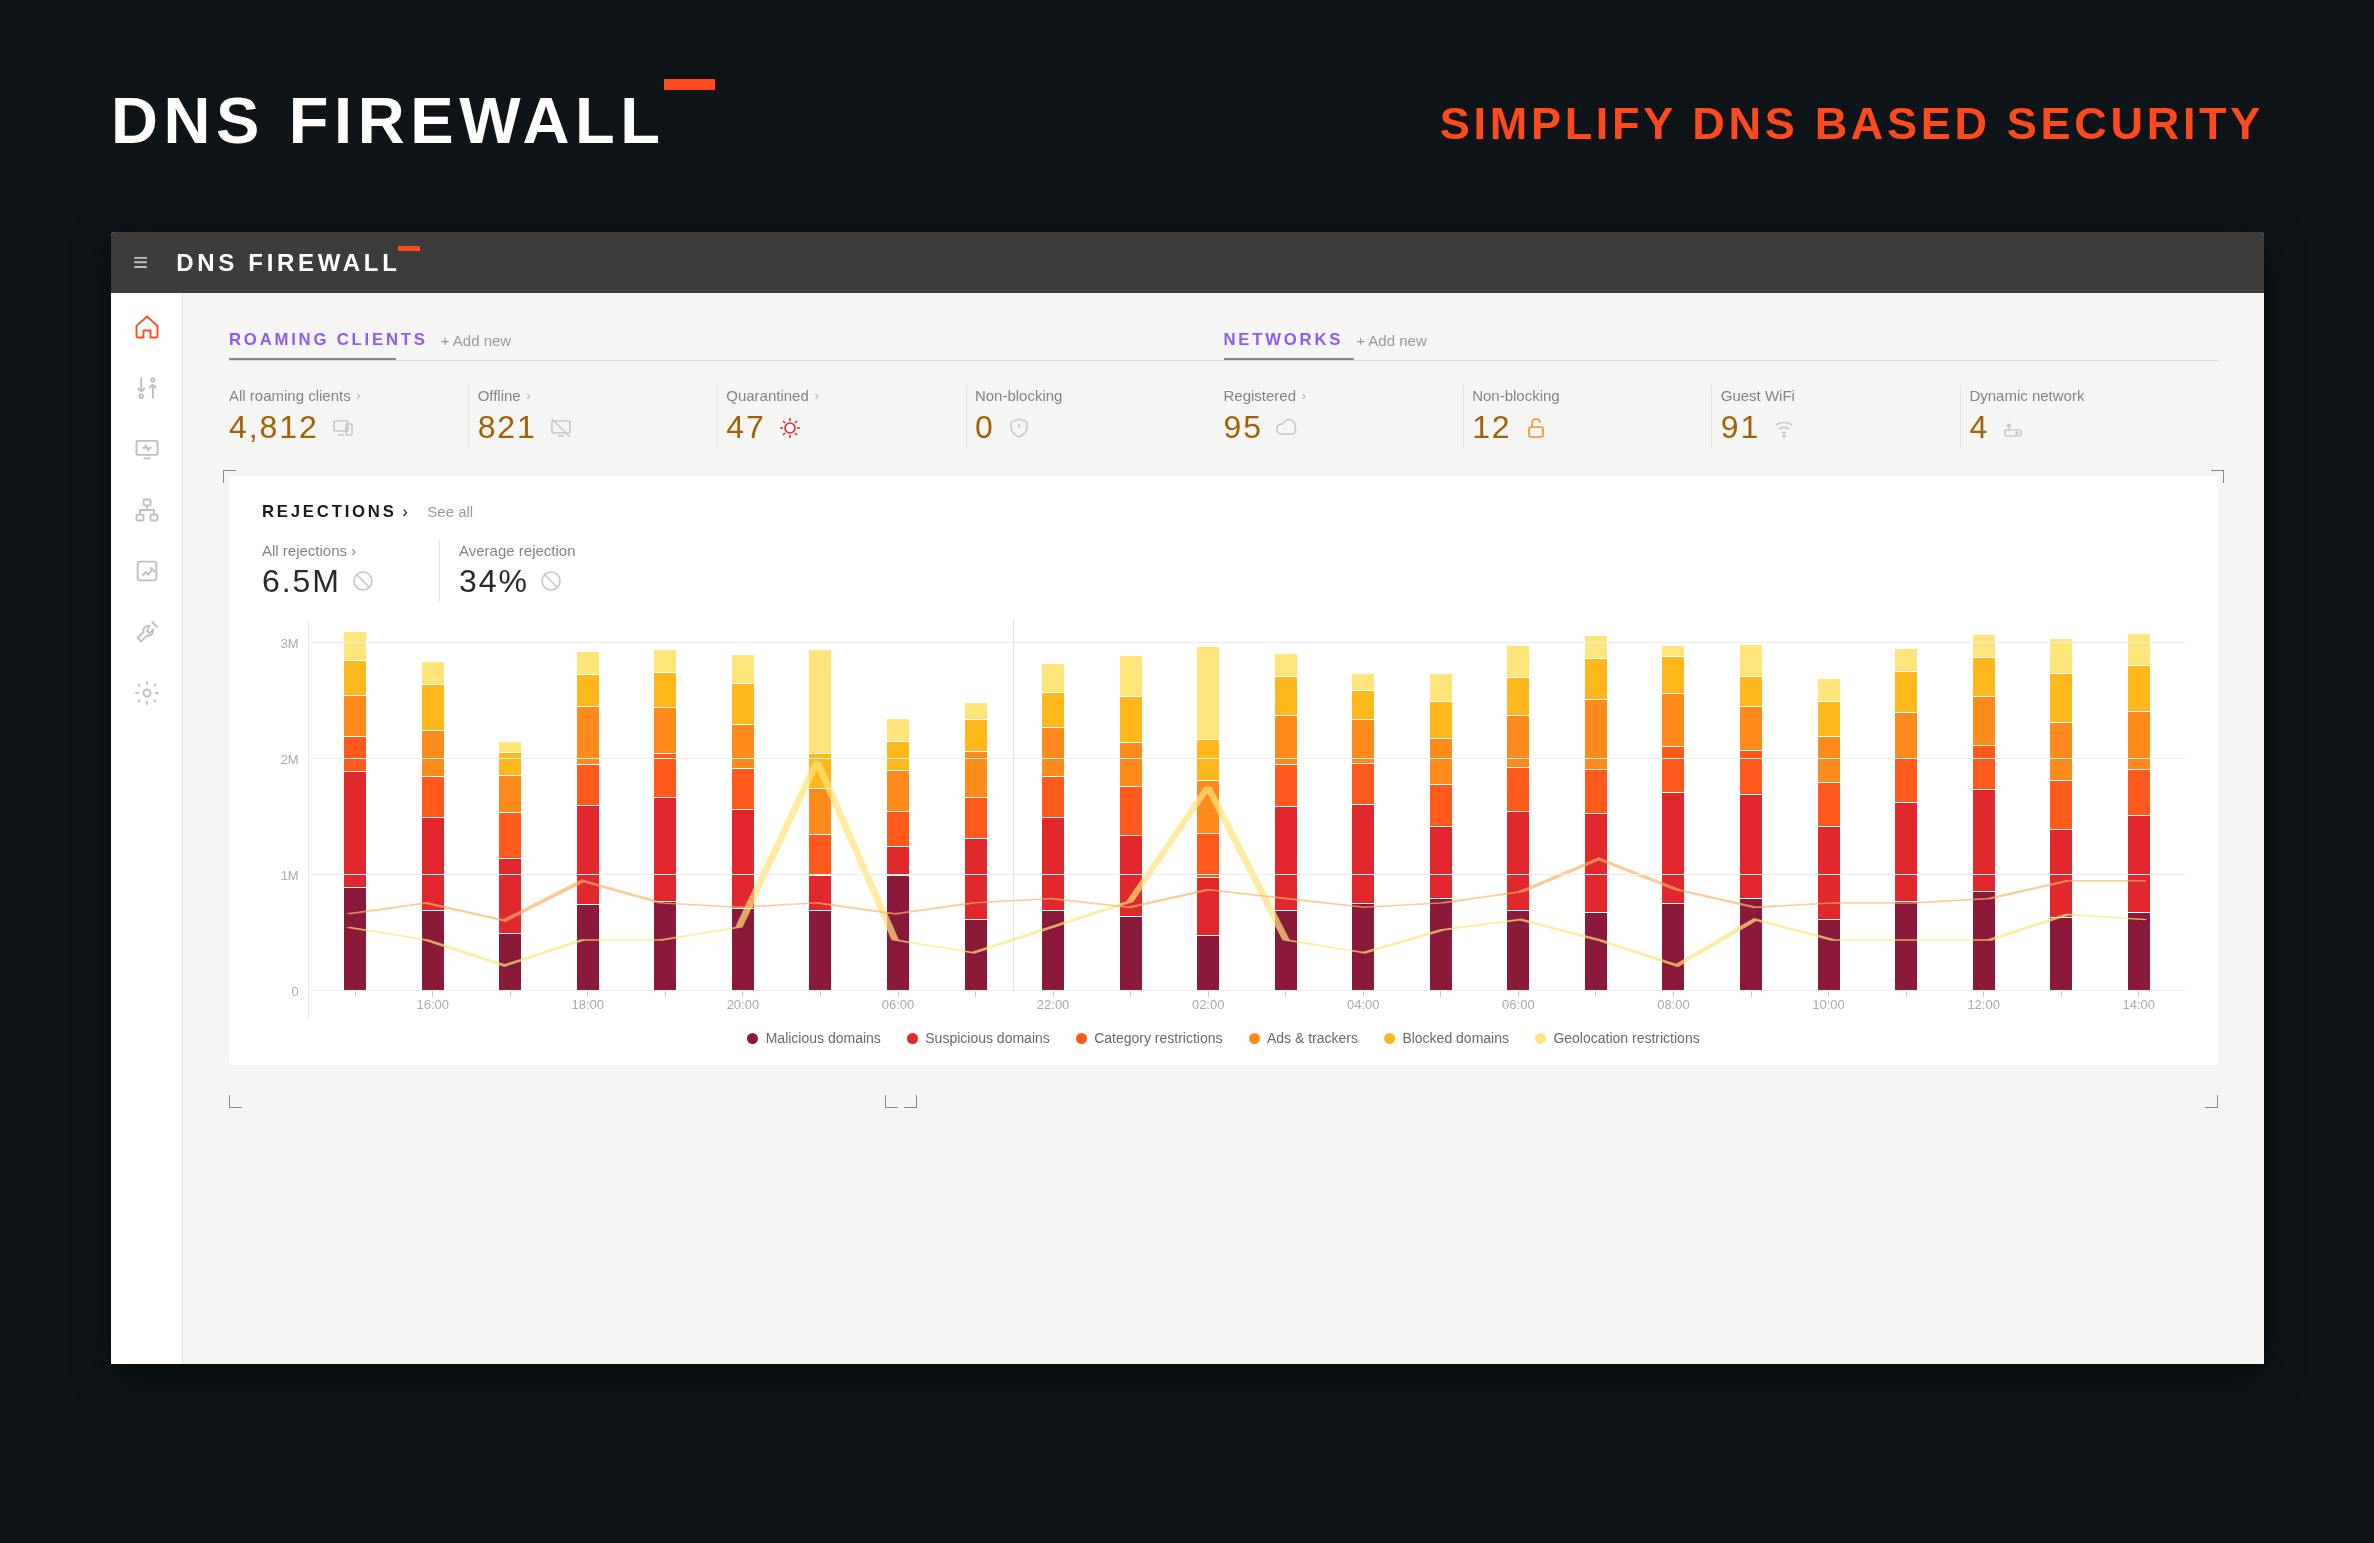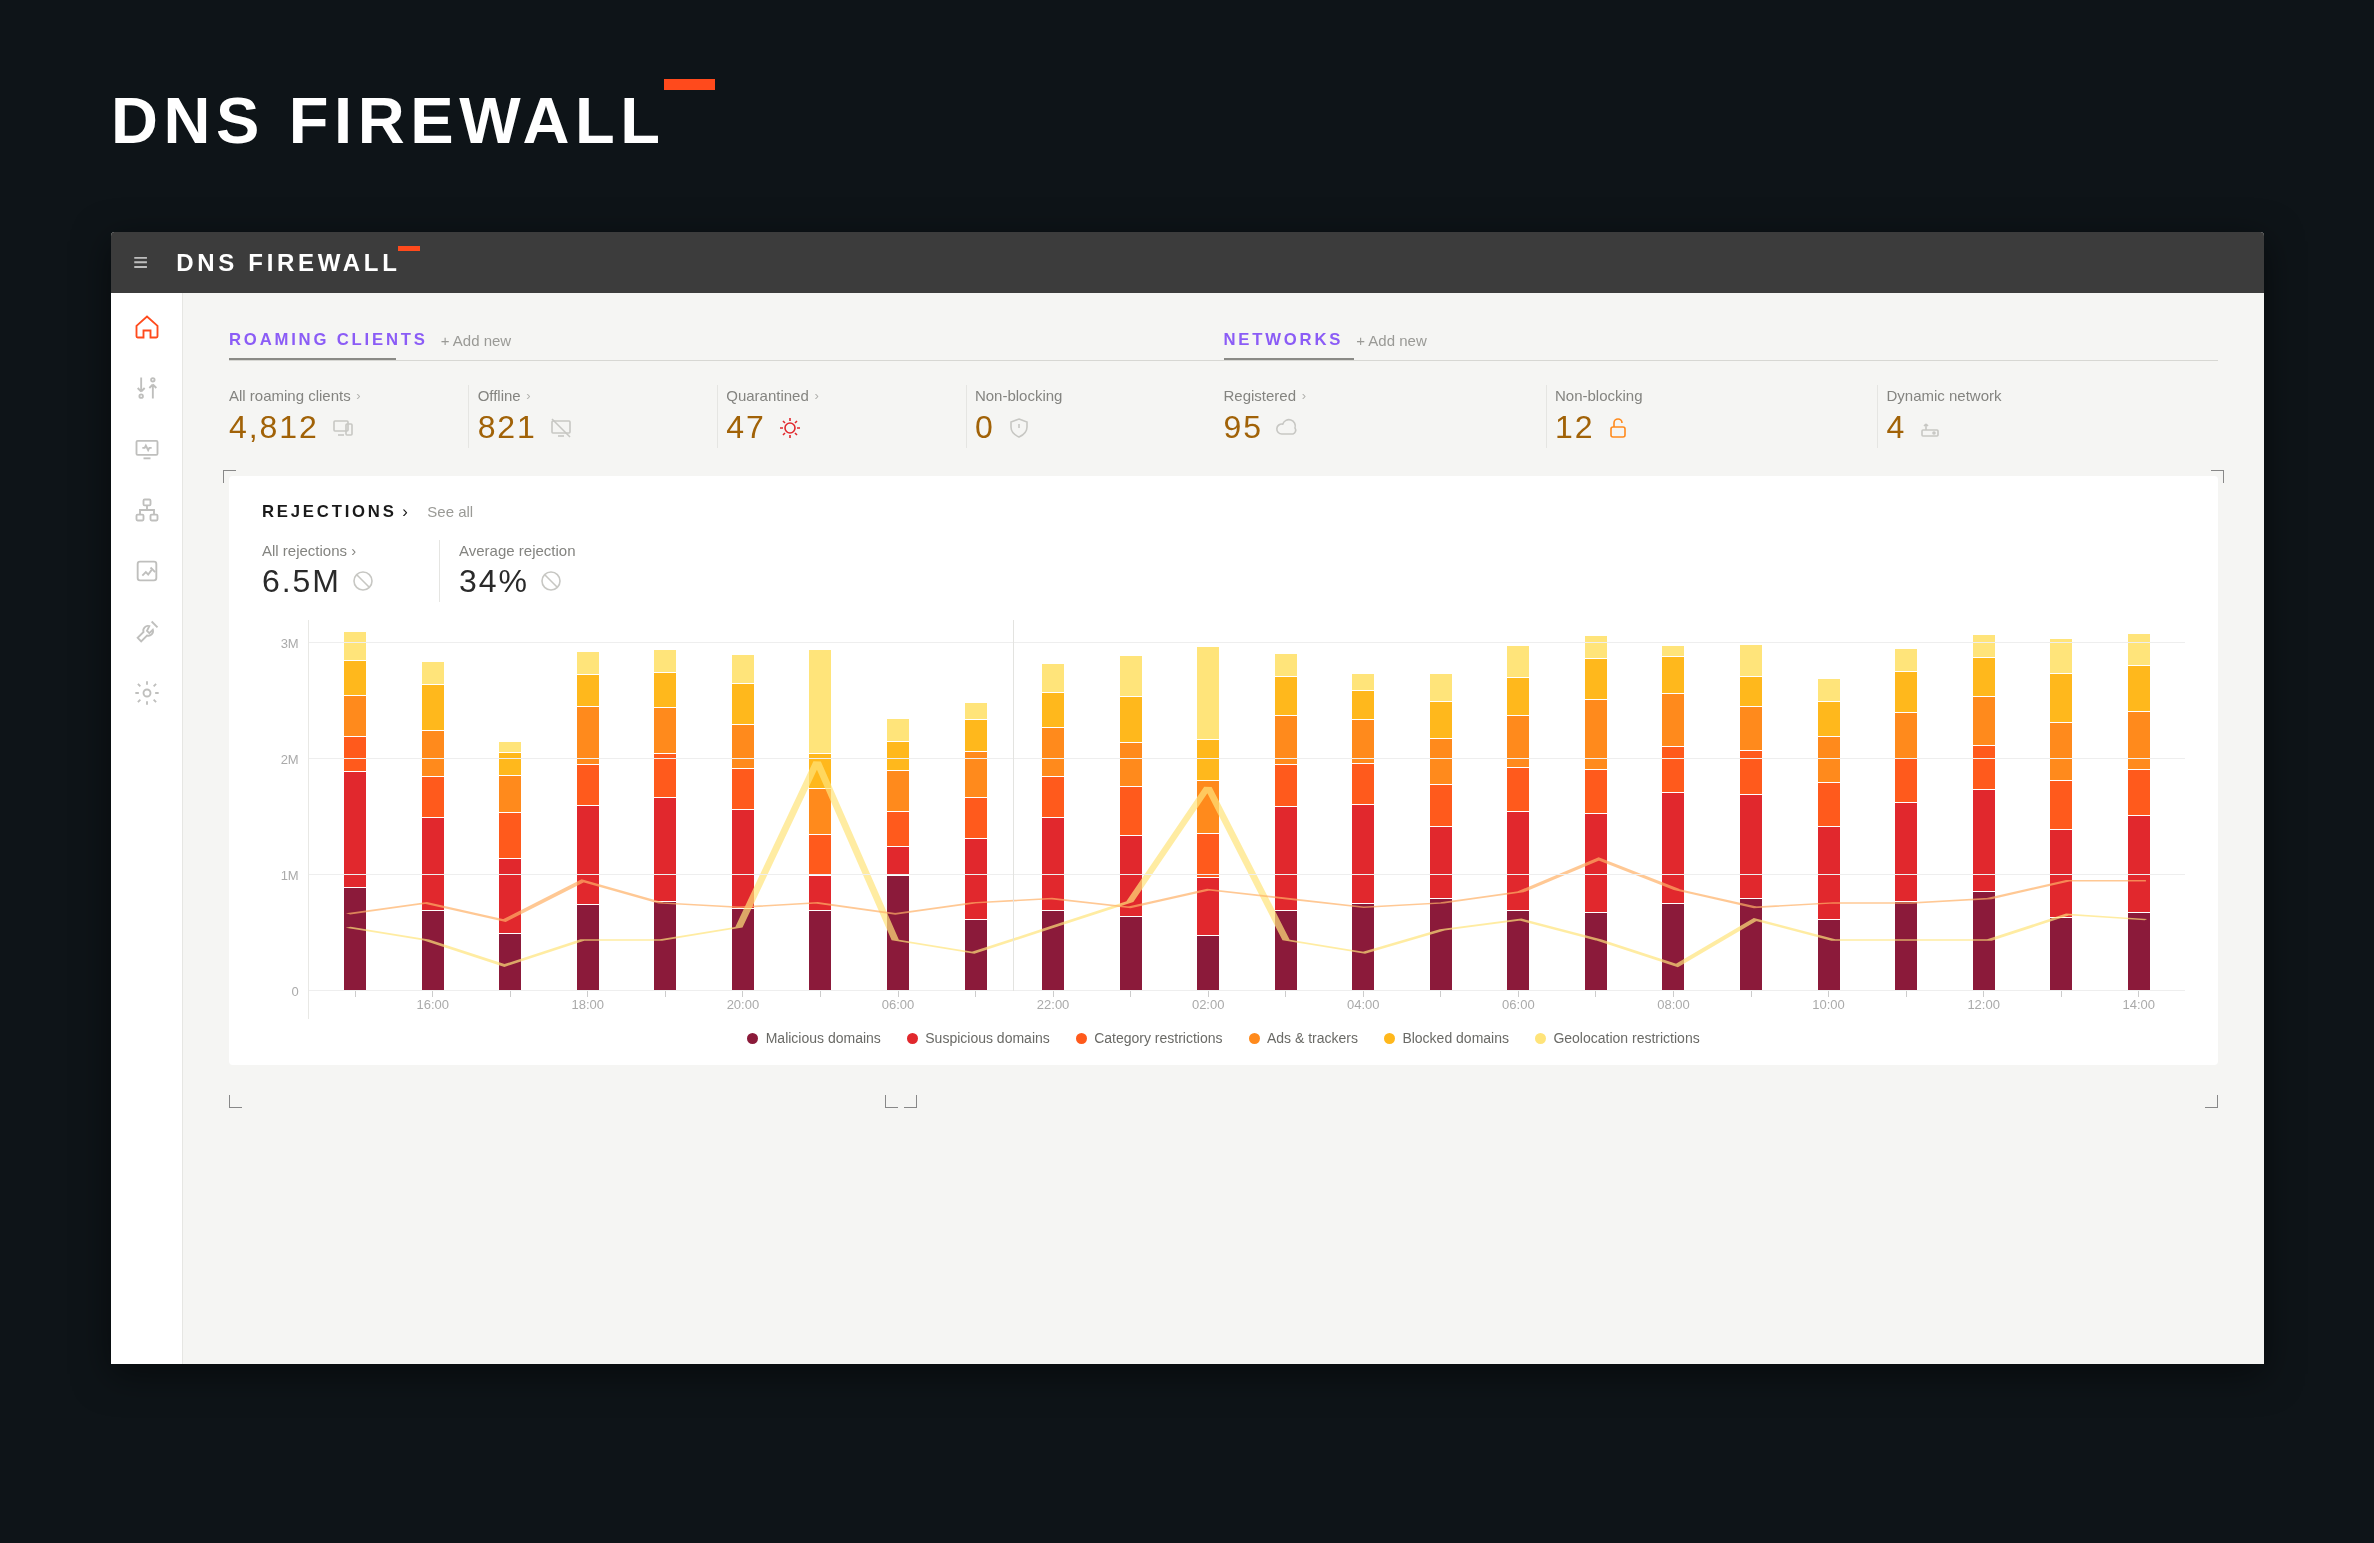--- a/index.html
+++ b/index.html
@@ -104,20 +104,21 @@
 .footer-corners { position: relative; height: 15px; margin-top: 28px; }
 </style>
 </head>
 <body>
 
 <div class="hero">
   <div class="hero-left">
     <div class="hero-title">DNS FIREWALL</div>
     <div class="hero-accent"></div>
   </div>
+  <div class="hero-tagline">SIMPLIFY DNS BASED SECURITY</div>
 </div>
 
 <div class="app">
   <div class="topbar">
     <div class="burger">≡</div>
     <div class="app-title-wrap">
       <div class="app-title">DNS FIREWALL</div>
       <div class="app-accent"></div>
     </div>
   </div>
@@ -242,20 +243,30 @@
                     </svg></div>
                 </div>
               </div>
               <div class="stat">
                 <div class="stat-label">Non-blocking</div>
                 <div class="stat-value-row">
                   <div class="stat-value">12</div>
                   <div class="stat-icon orange"><svg viewBox="0 0 24 24">
                       <rect x="5" y="11" width="14" height="10" rx="2"></rect>
                       <path d="M8 11V7a4 4 0 0 1 8 0"></path>
+                    </svg></div>
+                </div>
+              </div>
+              <div class="stat">
+                <div class="stat-label">Guest WiFi</div>
+                <div class="stat-value-row">
+                  <div class="stat-value">91</div>
+                  <div class="stat-icon"><svg viewBox="0 0 24 24">
+                      <path d="M4 9a14 14 0 0 1 16 0M7 13a9 9 0 0 1 10 0M10 17a4 4 0 0 1 4 0"></path>
+                      <circle cx="12" cy="20" r="1"></circle>
                     </svg></div>
                 </div>
               </div>
               <div class="stat">
                 <div class="stat-label">Dynamic network</div>
                 <div class="stat-value-row">
                   <div class="stat-value">4</div>
                   <div class="stat-icon"><svg viewBox="0 0 24 24">
                       <rect x="4" y="14" width="16" height="6" rx="1"></rect>
                       <path d="M8 14V8M8 8l-2 2M8 8l2 2"></path>

